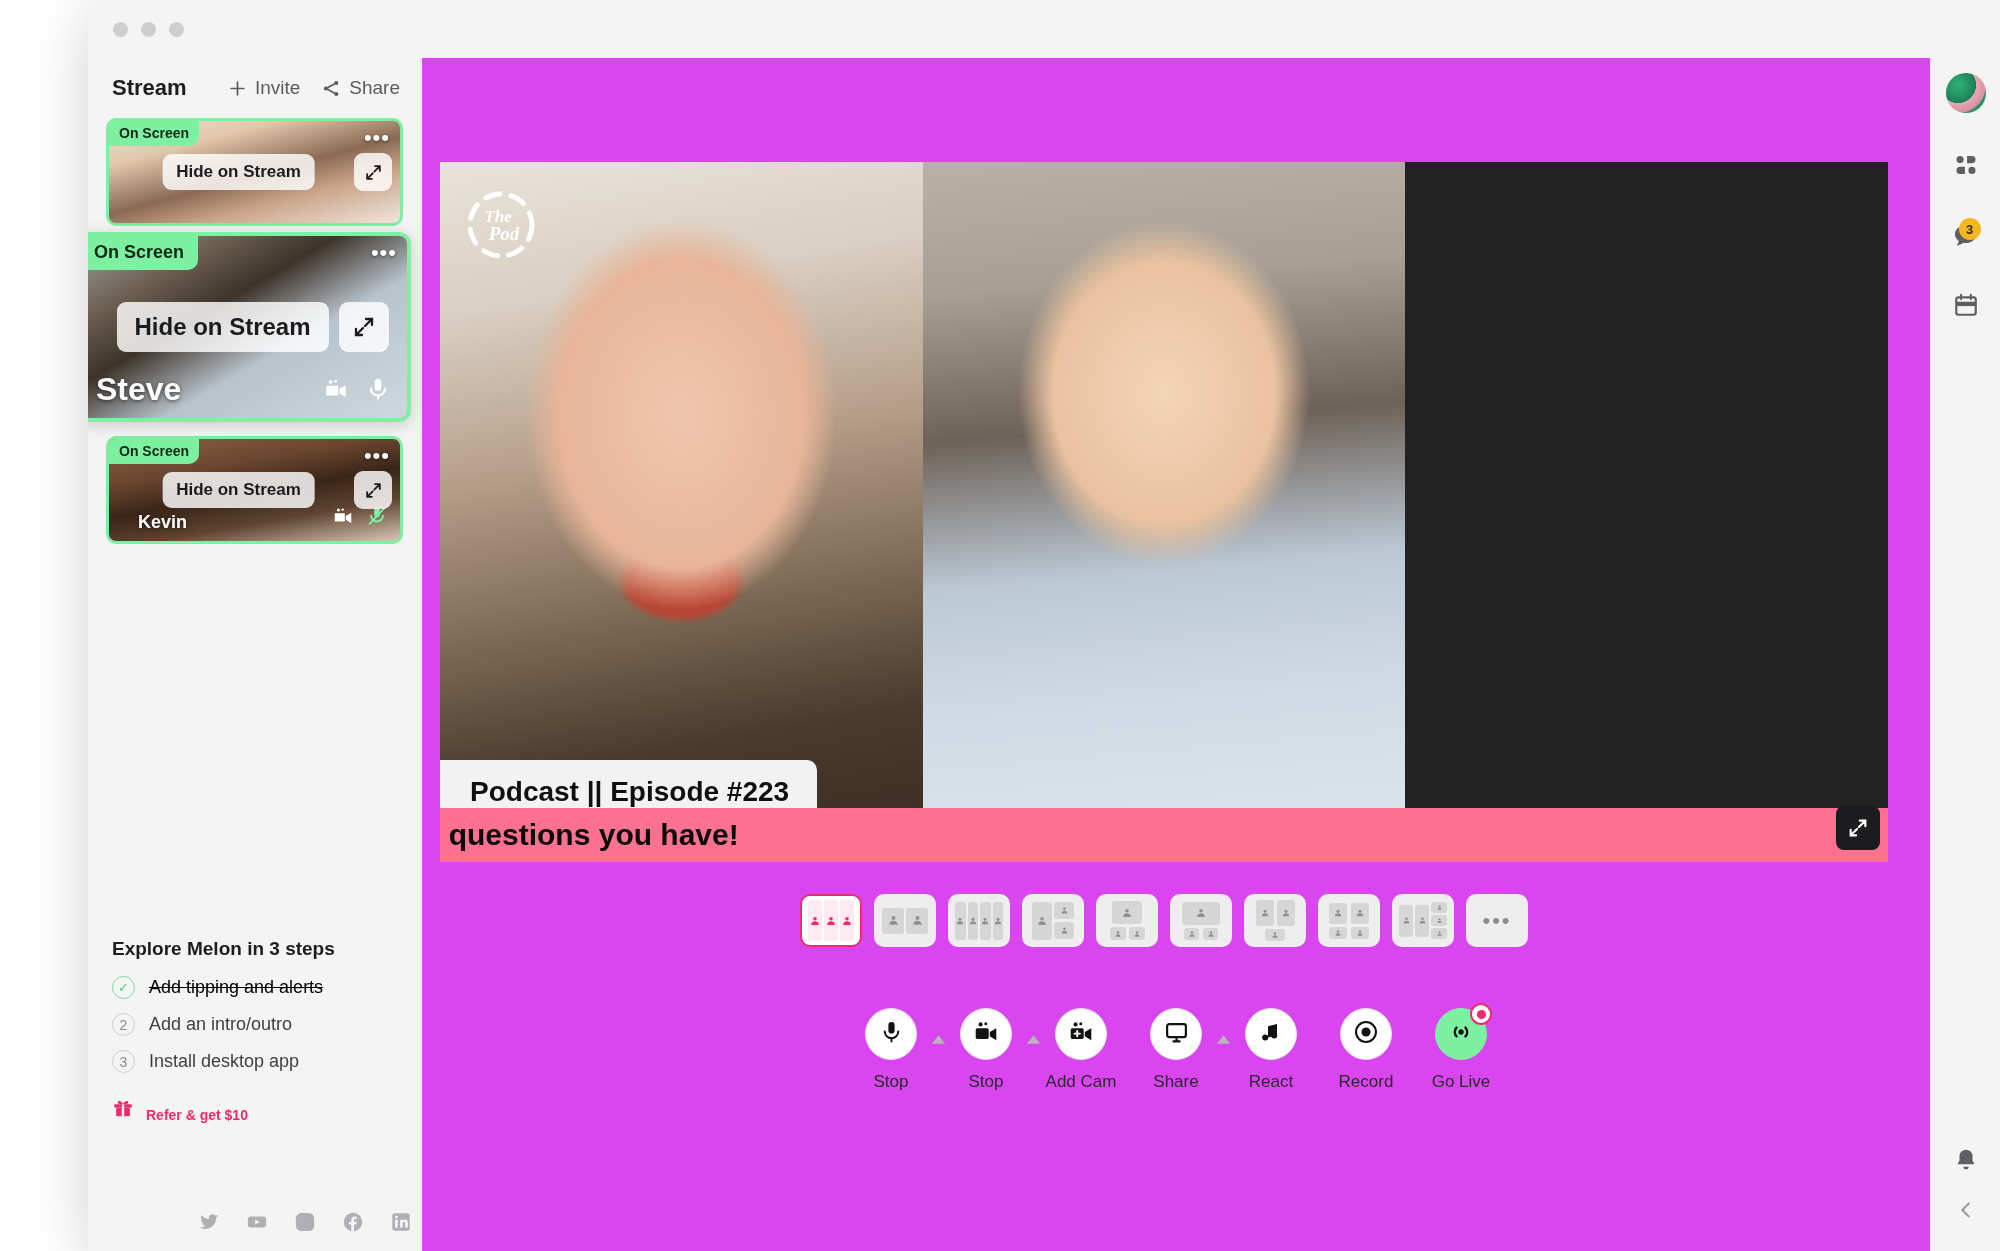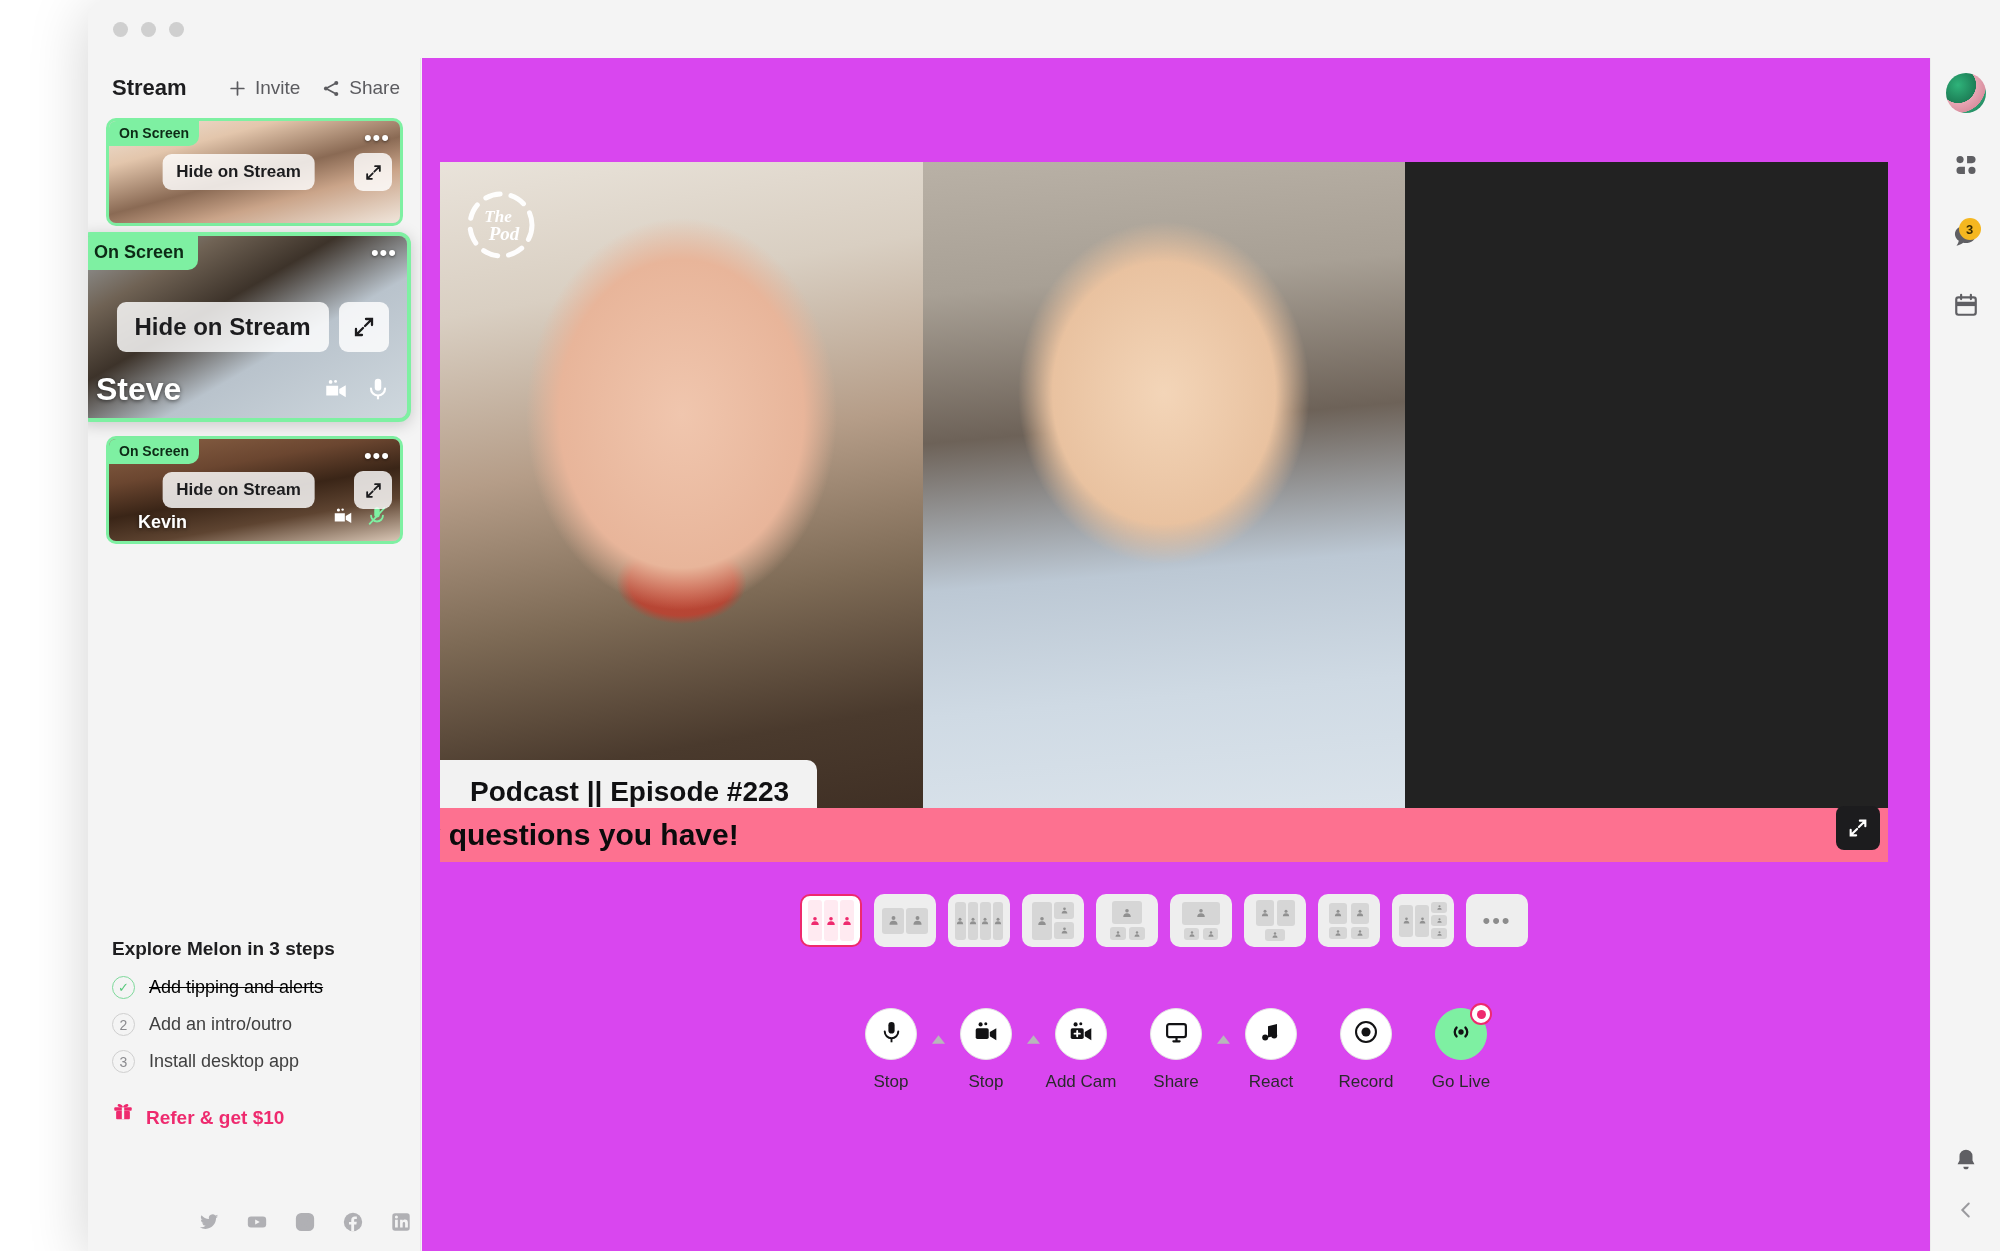--- a/index.html
+++ b/index.html
@@ -130,21 +130,21 @@
   }
   .step-check {
     width: 23px; height: 23px; border-radius: 50%;
     border: 1.5px solid #7ed99b; color: #57c97c;
     font-size: 13px; display: flex; align-items: center; justify-content: center;
     flex: 0 0 auto;
   }
   .step-label { font-size: 18px; color: #404040; }
   .step.done .step-label { color: #000000; text-decoration: line-through; }
   .refer { display: flex; align-items: center; gap: 12px; margin-top: 24px; cursor: pointer; }
-  .refer-label { color: #ee2a6e; font-size: 19px; font-weight: bold; margin-top: 10px; }
+  .refer-label { color: #ee2a6e; font-size: 14px; font-weight: bold; margin-top: 10px; }
   .socials { position: absolute; left: 110px; top: 1152px; display: flex; gap: 26px; align-items: center; }
   .socials svg { fill: #b0b0b4; display: block; cursor: pointer; }
 
   
   .stage { position: absolute; left: 334px; top: 58px; right: 70px; bottom: 0; background: #d946ef; }
   .canvas {
     position: absolute; left: 18px; top: 104px;
     width: 1448px; height: 700px;
     display: flex; overflow: hidden; background: #222;
   }

